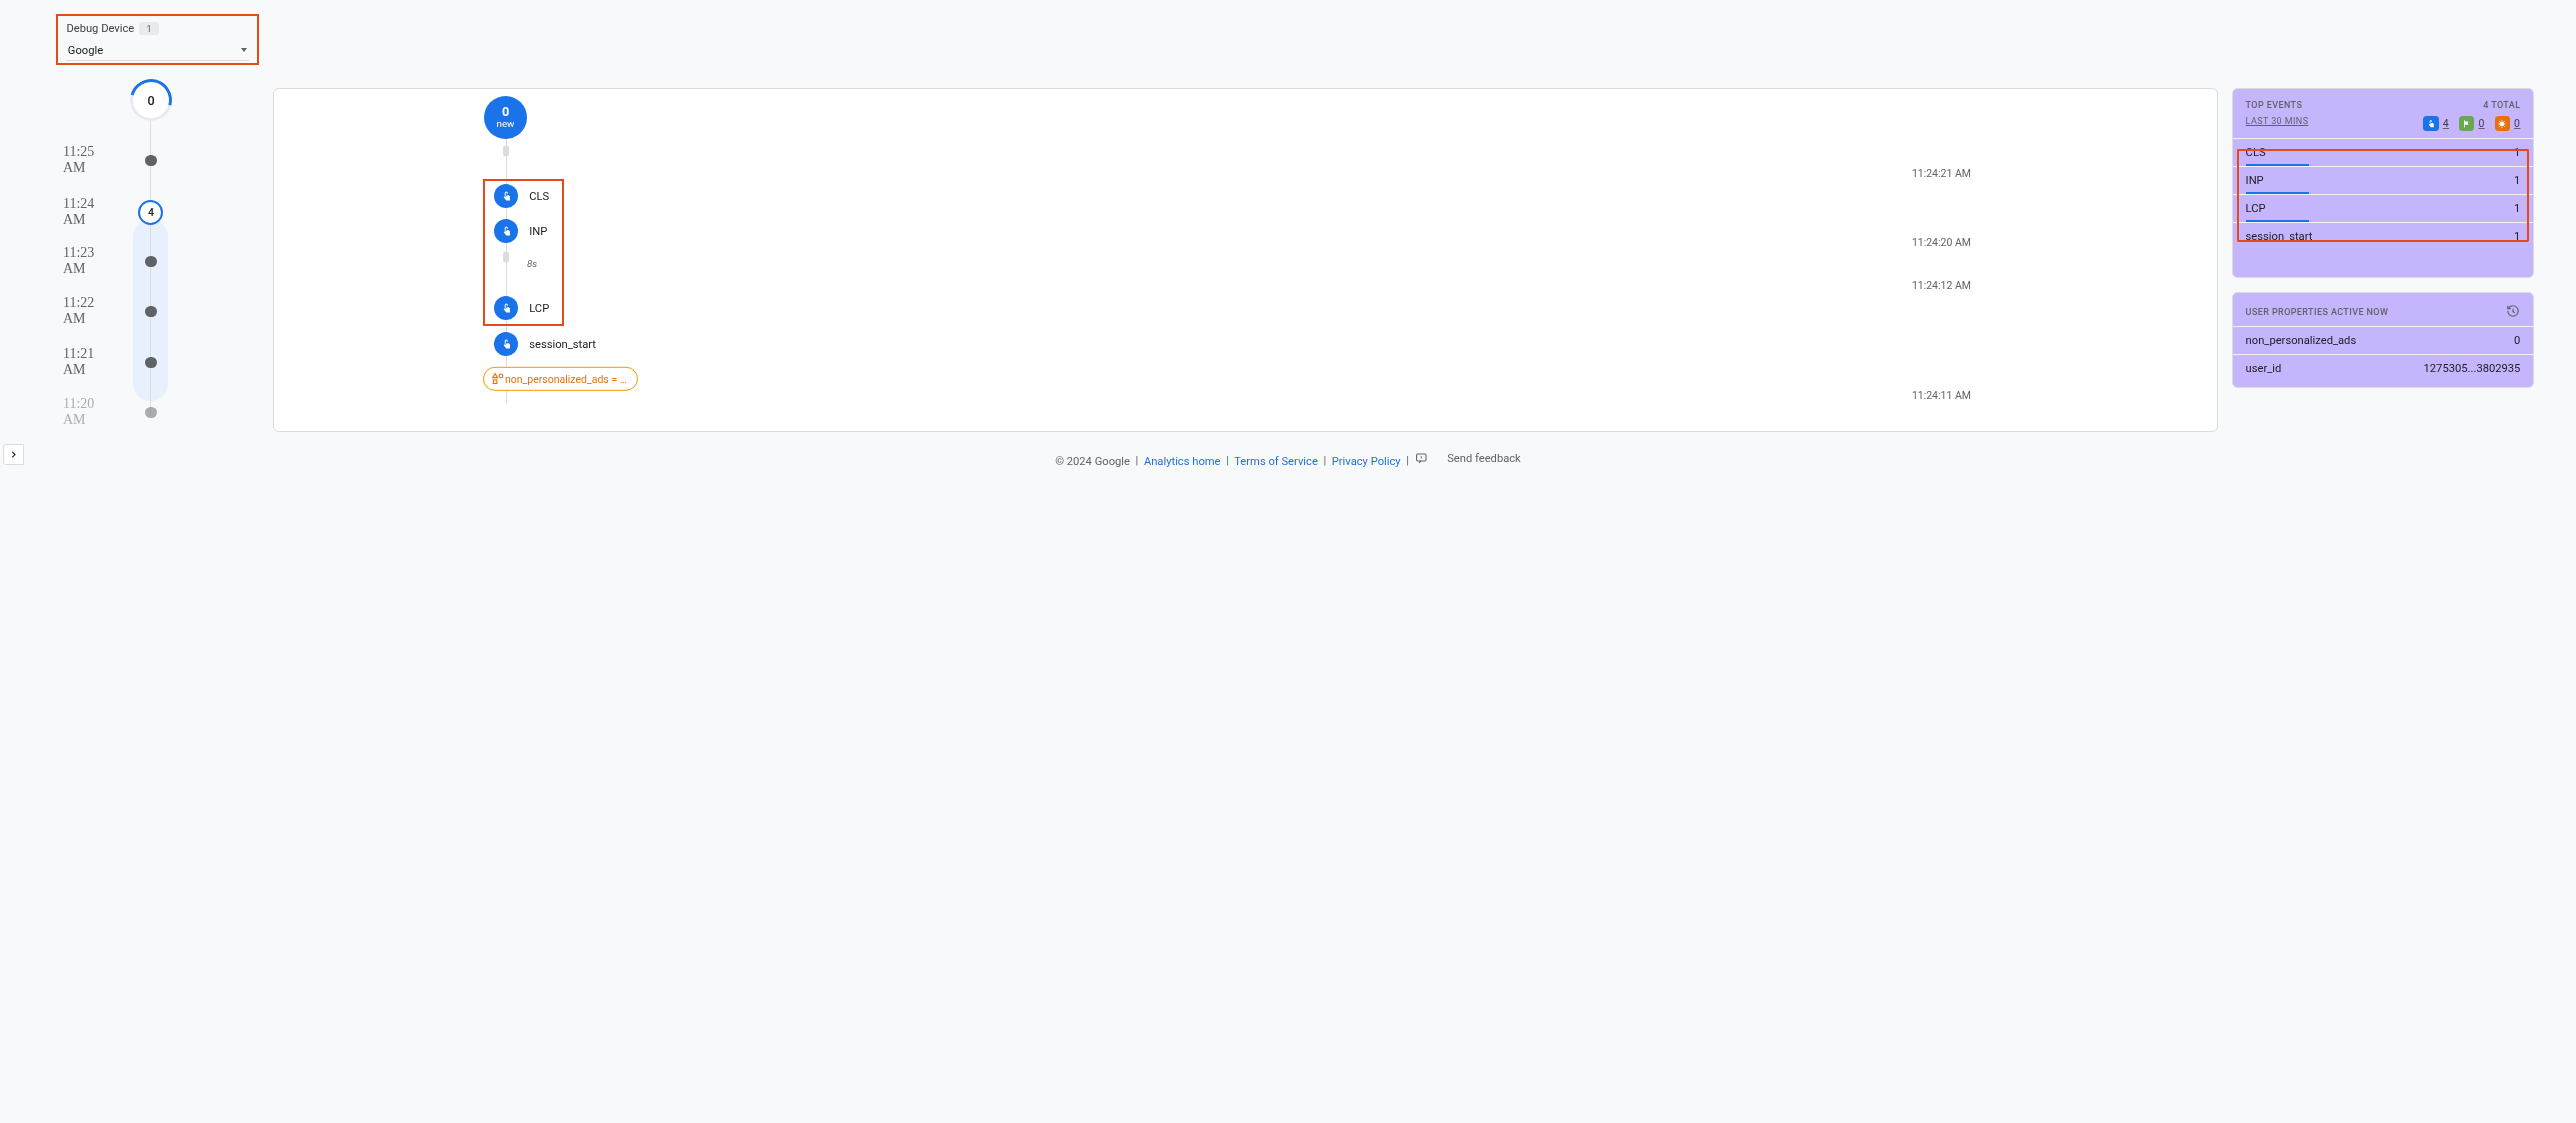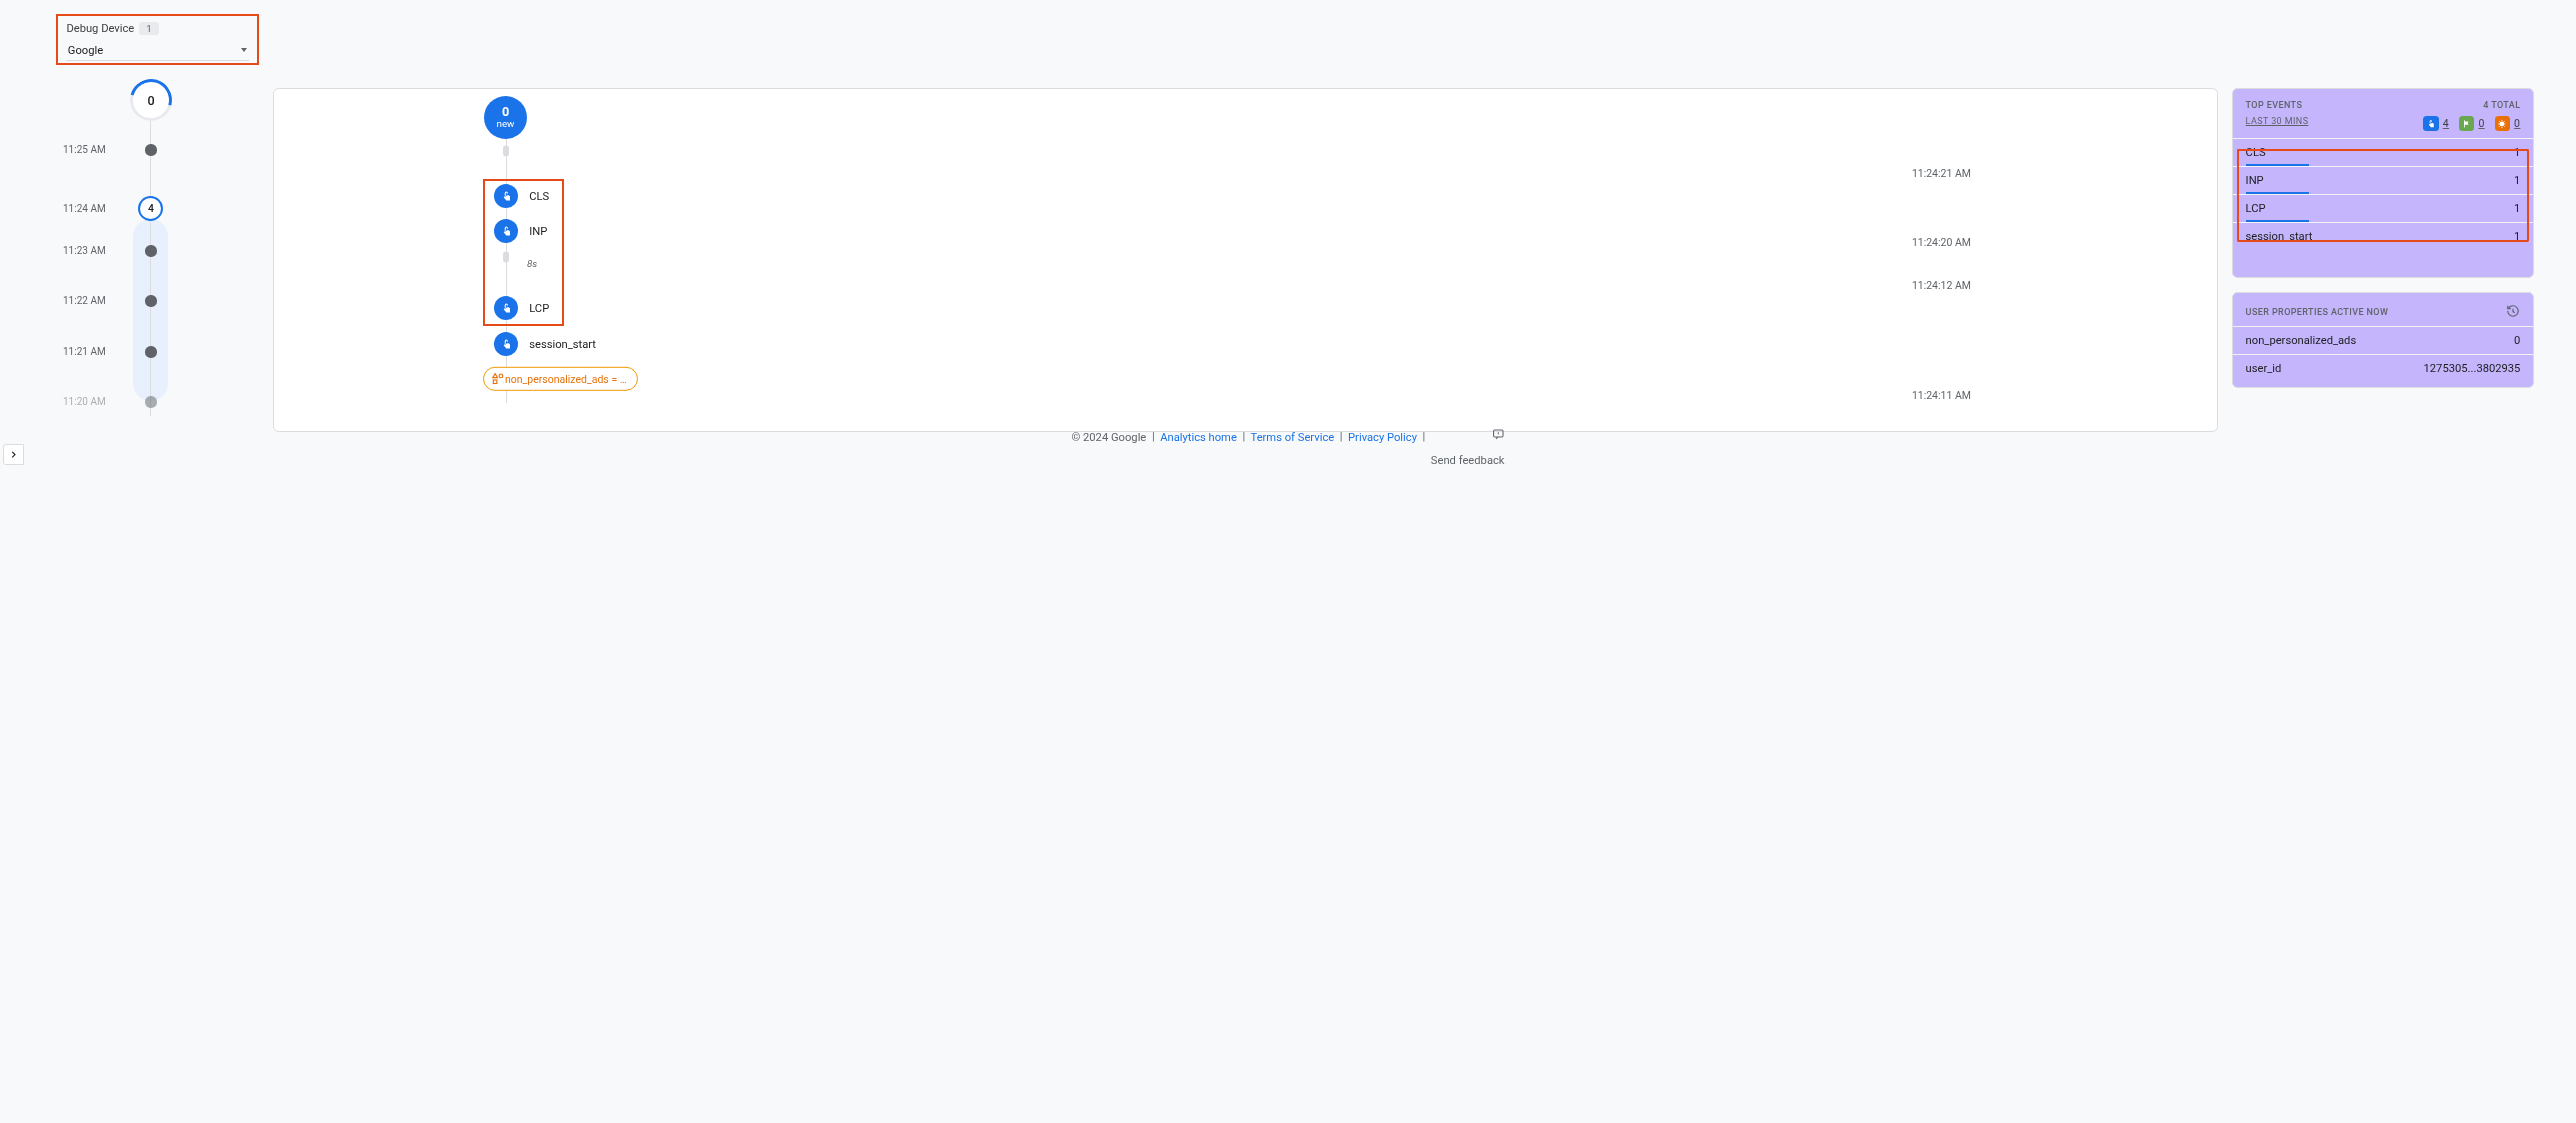--- a/index.html
+++ b/index.html
@@ -63,21 +63,21 @@
   .big-circle::after {
     content: ""; position: absolute; inset: 0; border-radius: 50%;
     border: 3.5px solid transparent;
     border-top-color: #1a73e8; border-right-color: #1a73e8;
     transform: rotate(-30deg);
   }
   .minute-row {
     position: absolute; left: 0; display: flex; align-items: center;
     gap: 28px; width: 140px;
   }
-  .minute-label { width: 46px; text-align: left; color: #5f6368; font-size: 10px; }
+  .minute-label { width: 46px; text-align: left; color: #5f6368; font-size: 14px; font-family: Liberation Serif, serif; }
   .dot {
     width: 11.2px; height: 11.2px; border-radius: 50%; background: #5f6368;
     flex: 0 0 11.2px; margin-left: 8.4px;
   }
   .dot-ring {
     width: 25px; height: 25px; border-radius: 50%;
     border: 2.8px solid #1a73e8; background: #fff;
     display: flex; align-items: center; justify-content: center;
     font-size: 10.5px; font-weight: 500; margin-left: 1.4px; flex: 0 0 25px;
   }
@@ -171,21 +171,21 @@
     border-radius: 1.4px;
   }
 
   
   .footer {
     position: absolute; bottom: 12.6px; left: 0; right: 0;
     text-align: center; color: #5f6368; font-size: 11.2px;
   }
   .footer a { color: #1a73e8; text-decoration: none; }
   .footer .sep { margin: 0 2.8px; }
-  .feedback { display:inline-flex; align-items:flex-end; gap:14px; color:#5f6368; cursor:pointer;flex-direction:column; }
+  .feedback { display:inline-flex; align-items:center; gap:20px; color:#5f6368; cursor:pointer; }
 
   
   .expand-btn {
     position: absolute; left: 2.8px; bottom: 15.4px;
     width: 21px; height: 21px; background:#fff; border:0.7px solid #dadce0;
     border-radius: 2.8px 0 0 2.8px; display:flex;align-items:center;justify-content:center;
     cursor:pointer;
   }
 
   .touch-svg { width:12.6px; height:12.6px; }

